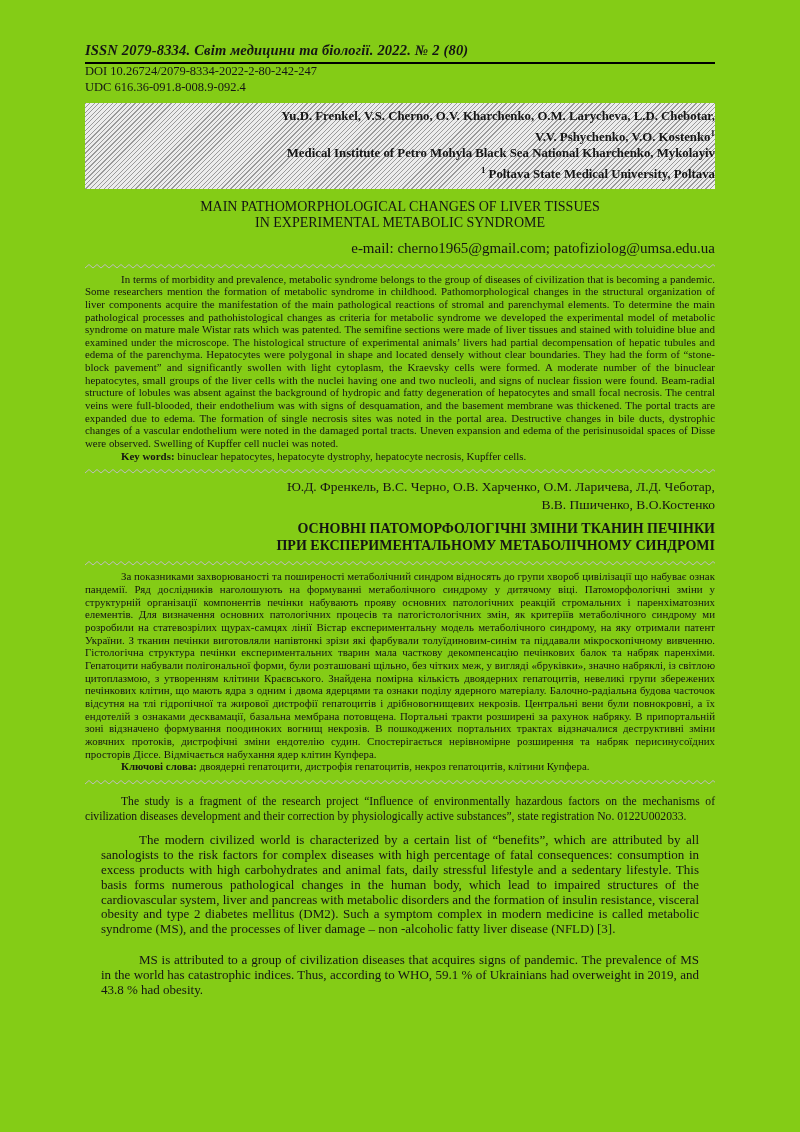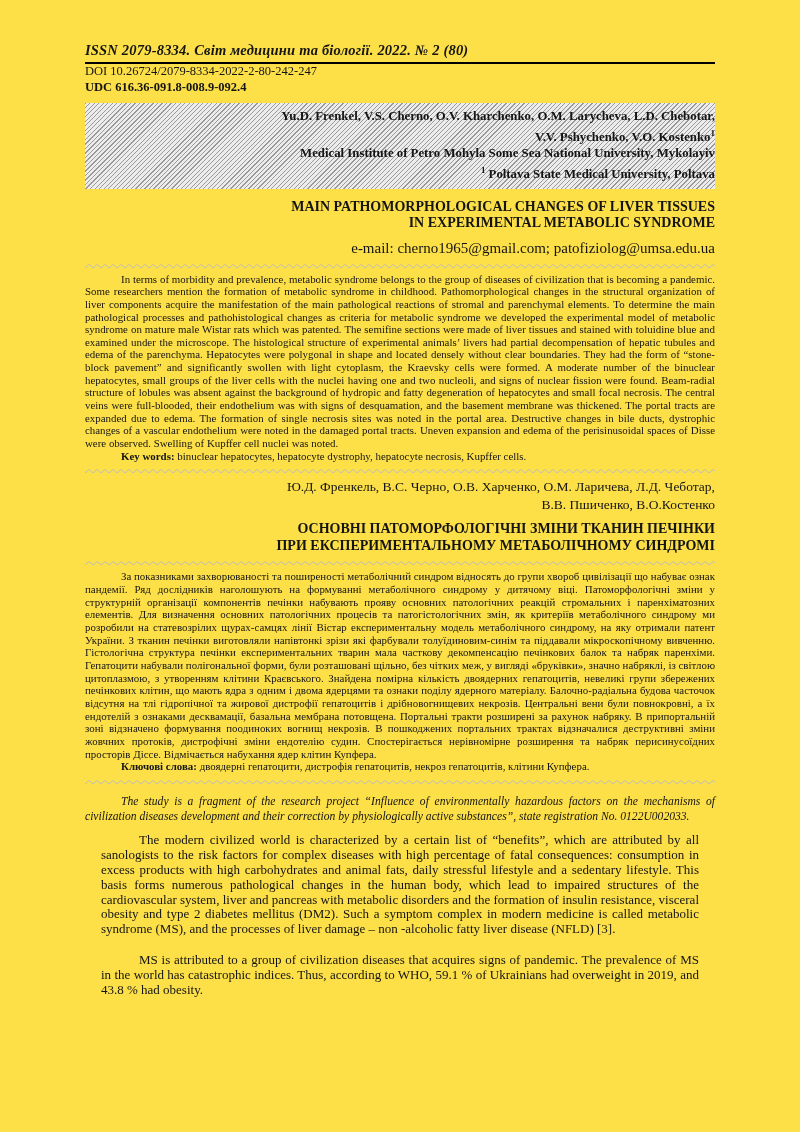--- a/index.html
+++ b/index.html
@@ -1,46 +1,46 @@
 <!DOCTYPE html>
 <html><head>
 <meta charset="utf-8">
 <style>
   html, body { margin: 0; padding: 0; background: #ffffff; }
   .page {
-    width: 800px; height: 1132px; overflow: hidden; background: #fde047;
+    width: 800px; height: 1132px; overflow: hidden; background: #84cc16;
     font-family: "Liberation Serif", "DejaVu Serif", serif;
     color: #141414; position: relative;
   }
   .content { width: 630px; margin: 0 auto; padding-top: 42px; }
 
   .journal-line { font-size: 14.5px; font-weight: bold; font-style: italic; letter-spacing: .2px; }
   .header-rule { border-top: 2.5px solid #000; margin-top: 3px; }
   .doi  { font-weight: normal; font-size: 12.5px; }
-  .udc  { margin-top: 1px;  font-weight: bold; font-size: 12.5px; }
+  .udc  { margin-top: 1px;  font-weight: normal; font-size: 12.5px; }
 
   .authors-band {
     margin-top: 8px; padding: 5px 0 6px; text-align: right;
     font-weight: bold; font-size: 12.8px; line-height: 16.5px;
     background: repeating-linear-gradient(135deg, #9a9a9a 0, #9a9a9a .9px, #ececec .9px, #ececec 3.2px);
   }
   sup { font-size: 9px; }
 
-  .title-en { margin-top: 10px; text-align: right; font-weight: bold; font-size: 14px; line-height: 16px; }
+  .title-en { margin-top: 10px; text-align: center; font-weight: normal; font-size: 14px; line-height: 16px; }
   .email { margin-top: 9px; text-align: right; font-size: 15px; }
 
   .zigzag { display: block; margin: 6px 0 4px; }
 
   .abstract { margin: 4px 0 0; font-size: 10.9px; line-height: 12.65px; text-align: justify; text-indent: 36px; }
   .kw { margin: 0; font-size: 10.9px; line-height: 12.65px; text-indent: 36px; }
 
   .authors-uk { text-align: right; font-weight: normal; font-size: 13.5px; line-height: 17.5px; }
   .title-uk   { margin-top: 7px;  text-align: right; font-weight: bold; font-size: 14px;   line-height: 17px; }
 
-  .note { margin: 9px 0 0; font-style: italic; font-size: 11.6px; line-height: 15.5px; text-align: justify; text-indent: 36px; }
+  .note { margin: 9px 0 0; font-size: 11.6px; line-height: 15.5px; text-align: justify; text-indent: 36px; }
   .bodytext { margin: 16px; font-size: 13px; line-height: 14.9px; text-align: justify; text-indent: 38px; }
   .bodytext.lead { margin-top: 8px; }
 
   .footer { position: relative; margin-top: 12px; height: 18px; font-size: 11.5px; }
   .copyright { margin-left: 42px; }
   .pagenum { position: absolute; left: 50%; transform: translateX(-50%); top: 1px; font-size: 14px; }
 </style>
 </head>
 <body>
 
@@ -49,21 +49,21 @@
 
     <div class="journal-line">ISSN 2079-8334. Світ медицини та біології. 2022. № 2 (80)</div>
     <div class="header-rule"></div>
 
     <div class="doi">DOI 10.26724/2079-8334-2022-2-80-242-247</div>
     <div class="udc">UDC 616.36-091.8-008.9-092.4</div>
 
     <div class="authors-band">
       <div><span>Yu.D. Frenkel, V.S. Cherno, O.V. Kharchenko, O.M. Larycheva, L.D. Chebotar,</span></div>
       <div><span>V.V. Pshychenko, V.O. Kostenko</span><sup>1</sup></div>
-      <div><span>Medical Institute of Petro Mohyla Some Sea National University, Mykolayiv</span></div>
+      <div><span>Medical Institute of Petro Mohyla Black Sea National Kharchenko, Mykolayiv</span></div>
       <div><sup>1</sup><span> Poltava State Medical University, Poltava</span></div>
     </div>
 
     <div class="title-en">
       <div>MAIN PATHOMORPHOLOGICAL CHANGES OF LIVER TISSUES</div>
       <div>IN EXPERIMENTAL METABOLIC SYNDROME</div>
     </div>
 
     <div class="email">e-mail: cherno1965@gmail.com; patofiziolog@umsa.edu.ua</div>
 

